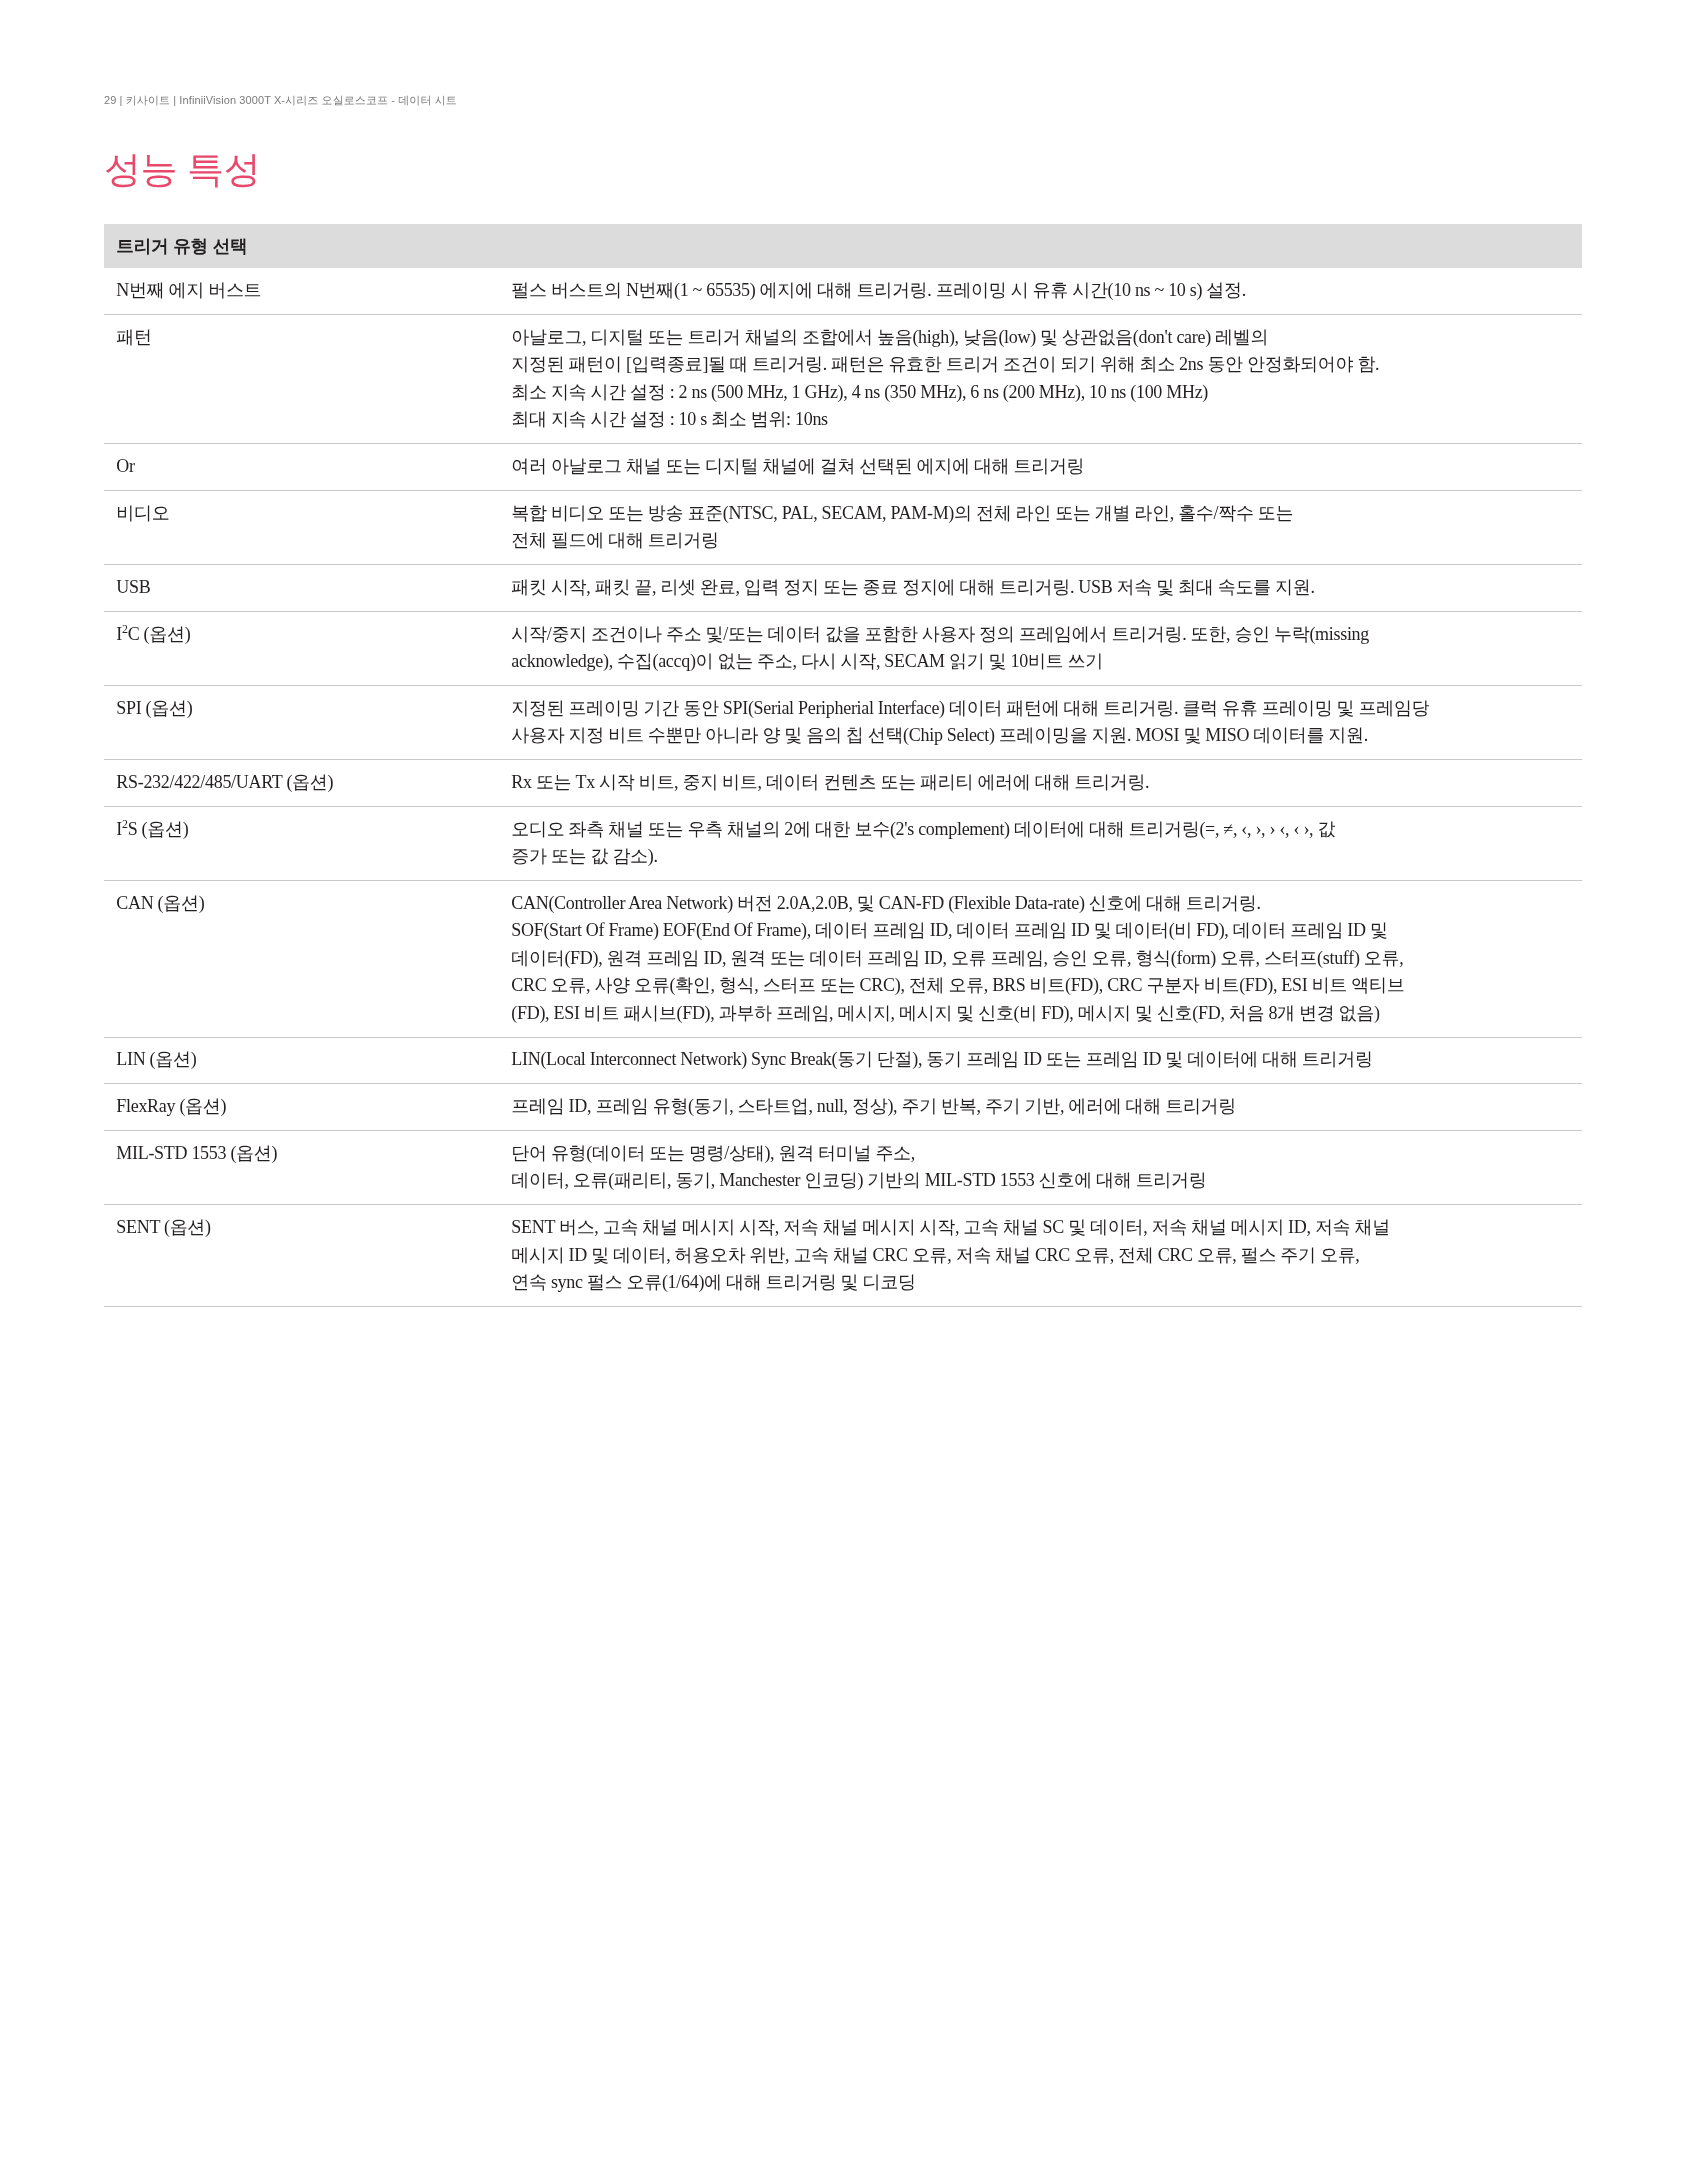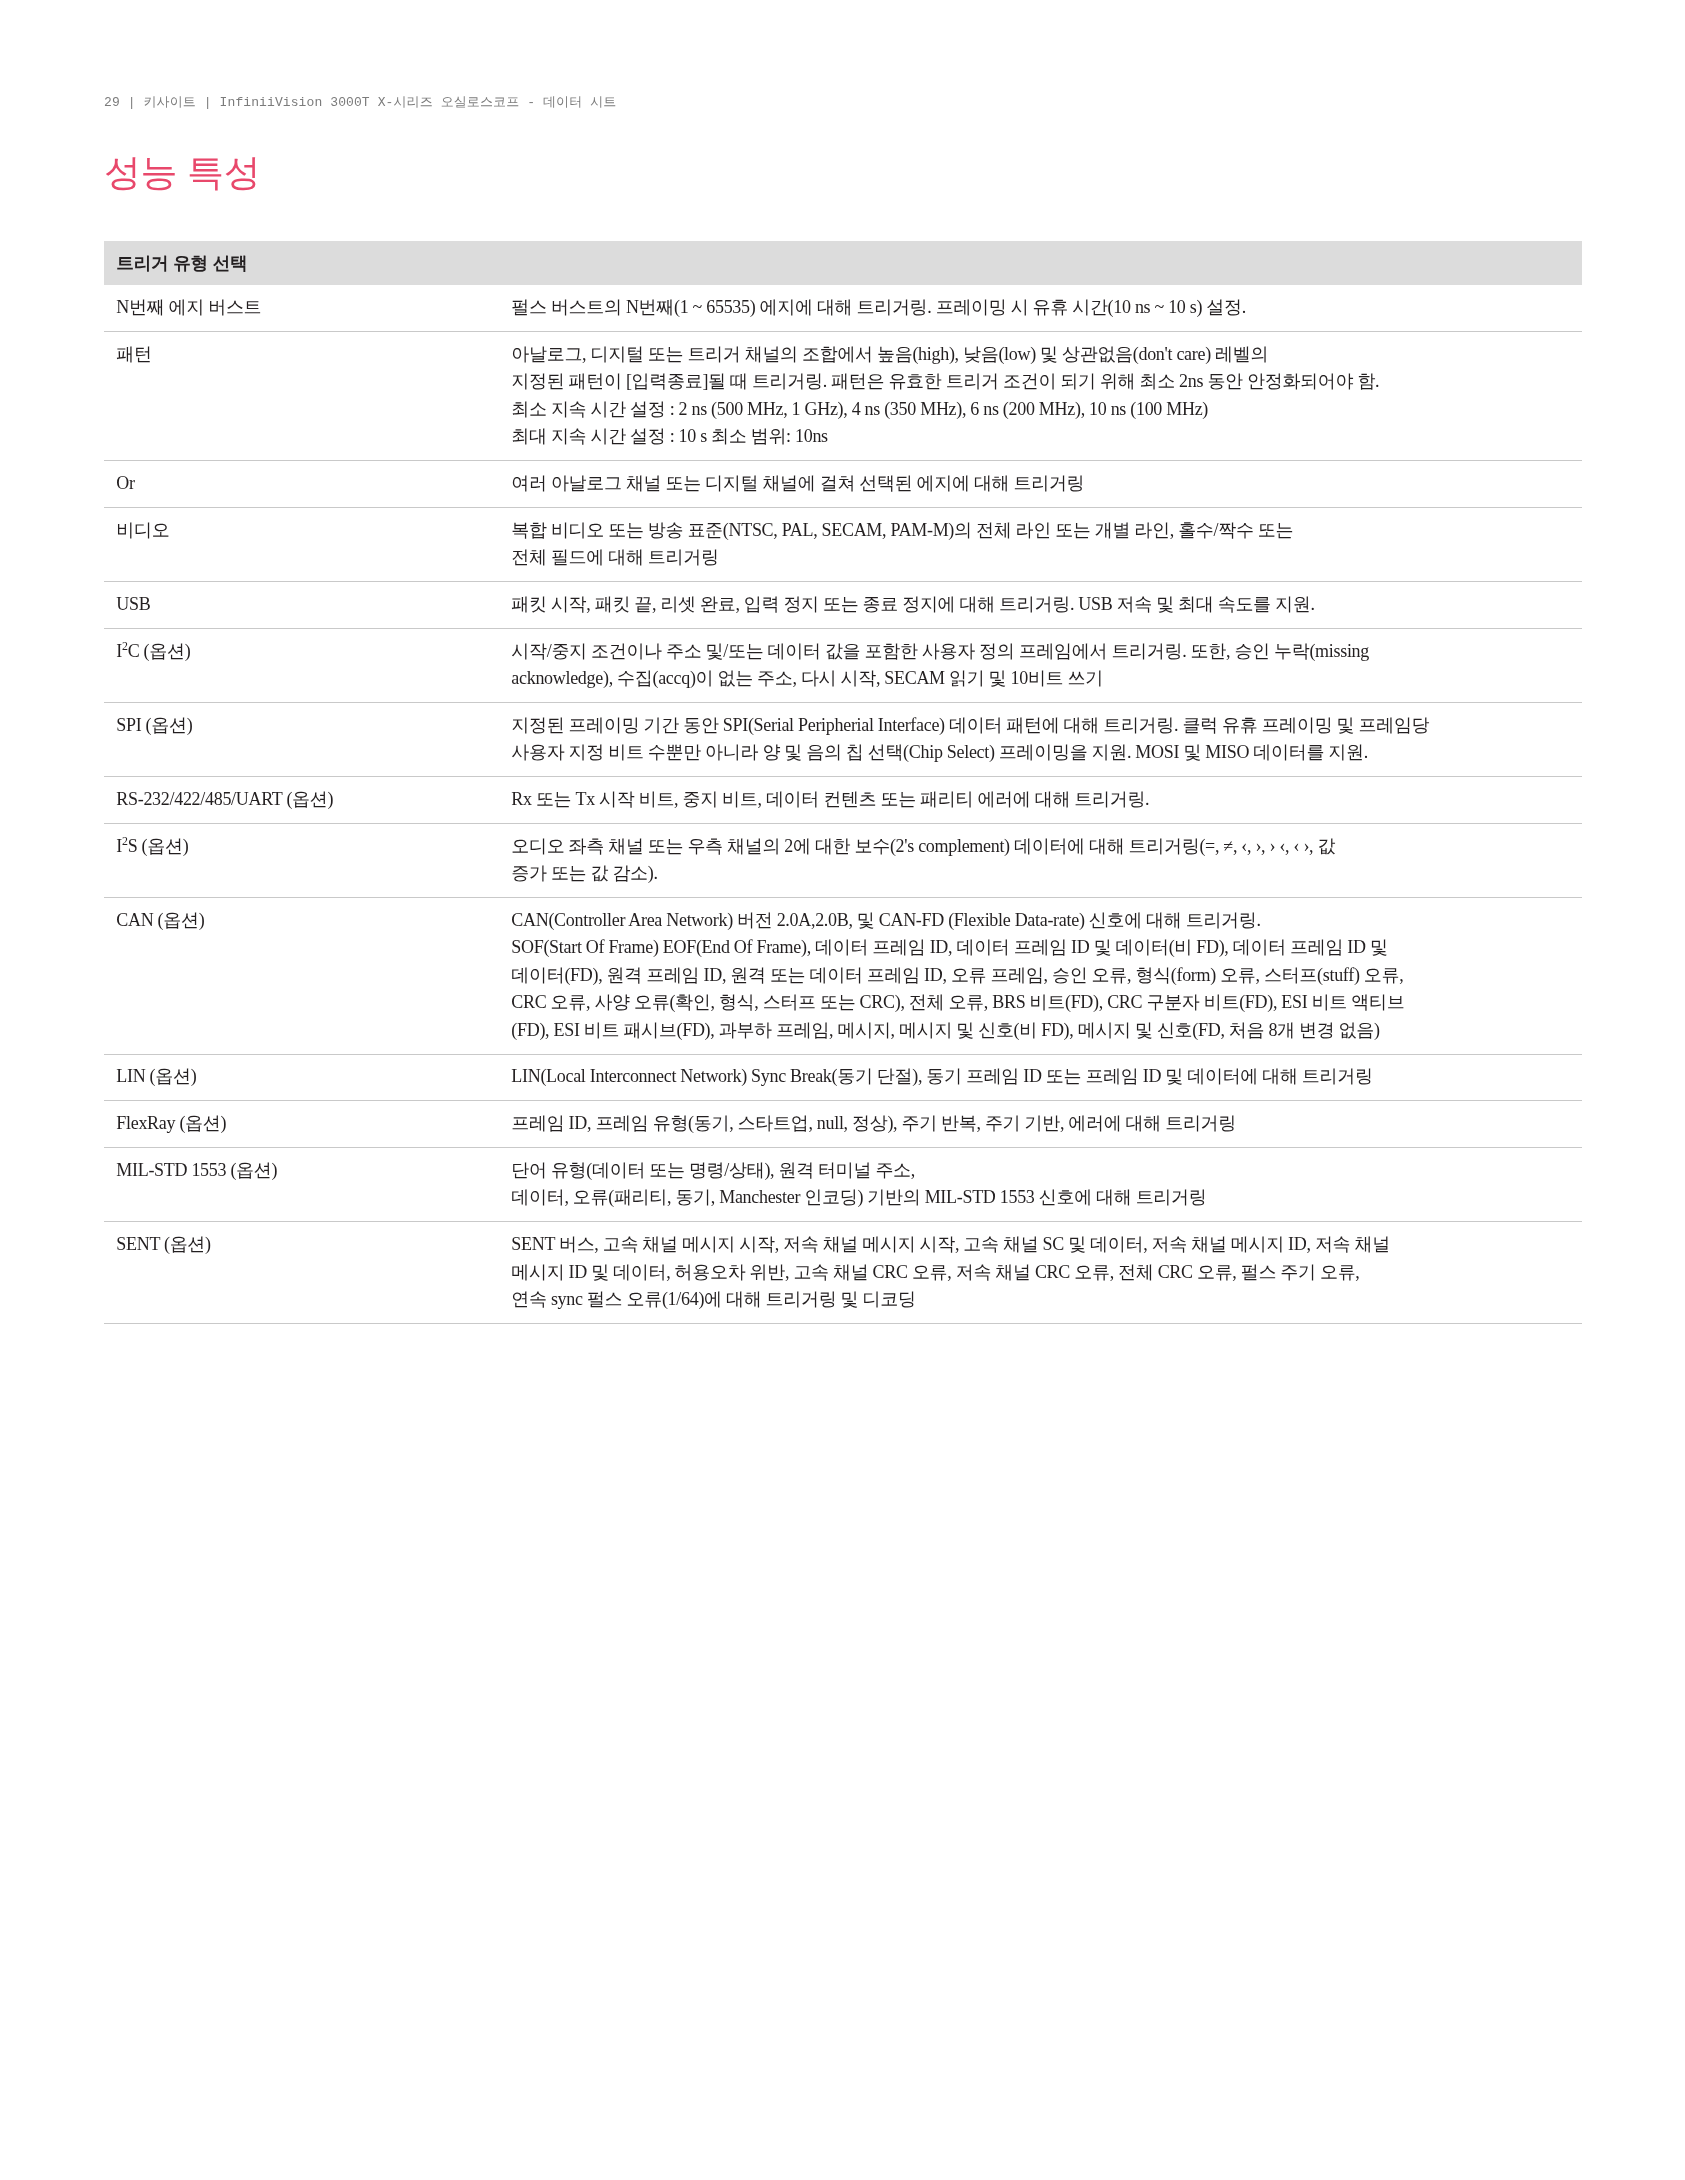--- a/index.html
+++ b/index.html
@@ -16,35 +16,34 @@
   }
   .page {
     position: relative;
     width: 1685px;
     height: 2180px;
     box-sizing: border-box;
     padding: 0 104px;
   }
   .breadcrumb {
     padding-top: 93px;
-    font-size: 13px;
+    font-size: 11px;
     color: #7b7b7b;
     letter-spacing: 0.1px;
     white-space: nowrap;
-    font-family: Liberation Mono, monospace;
   }
   .section-title {
     margin-top: 37px;
     font-size: 37px;
     color: #e8486b;
     font-weight: 400;
     letter-spacing: -0.4px;
   }
   table.spec {
-    margin-top: 43px;
+    margin-top: 29px;
     width: 1478px;
     border-collapse: collapse;
     table-layout: fixed;
   }
   table.spec colgroup col.c1 { width: 395px; }
   table.spec colgroup col.c2 { width: 1083px; }
   .hdr-row th {
     background: #dcdcdc;
     text-align: left;
     font-size: 17.6px;

